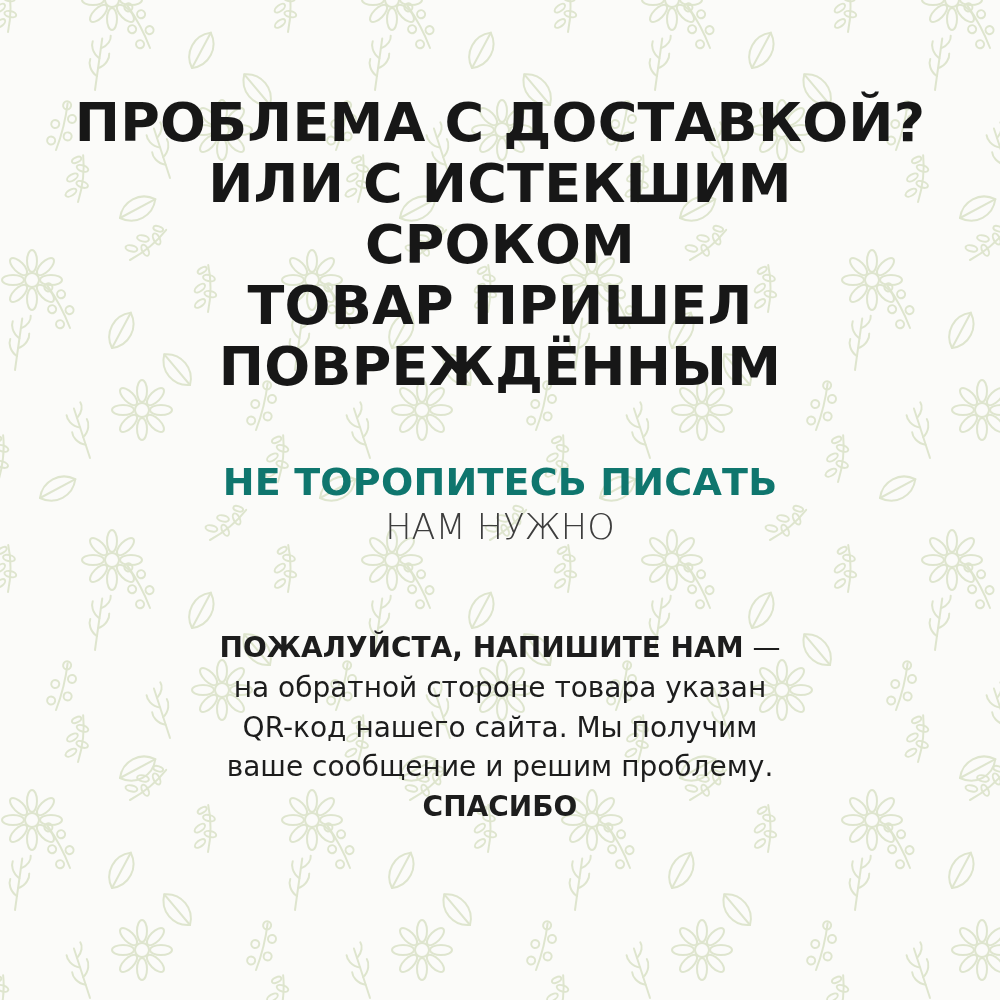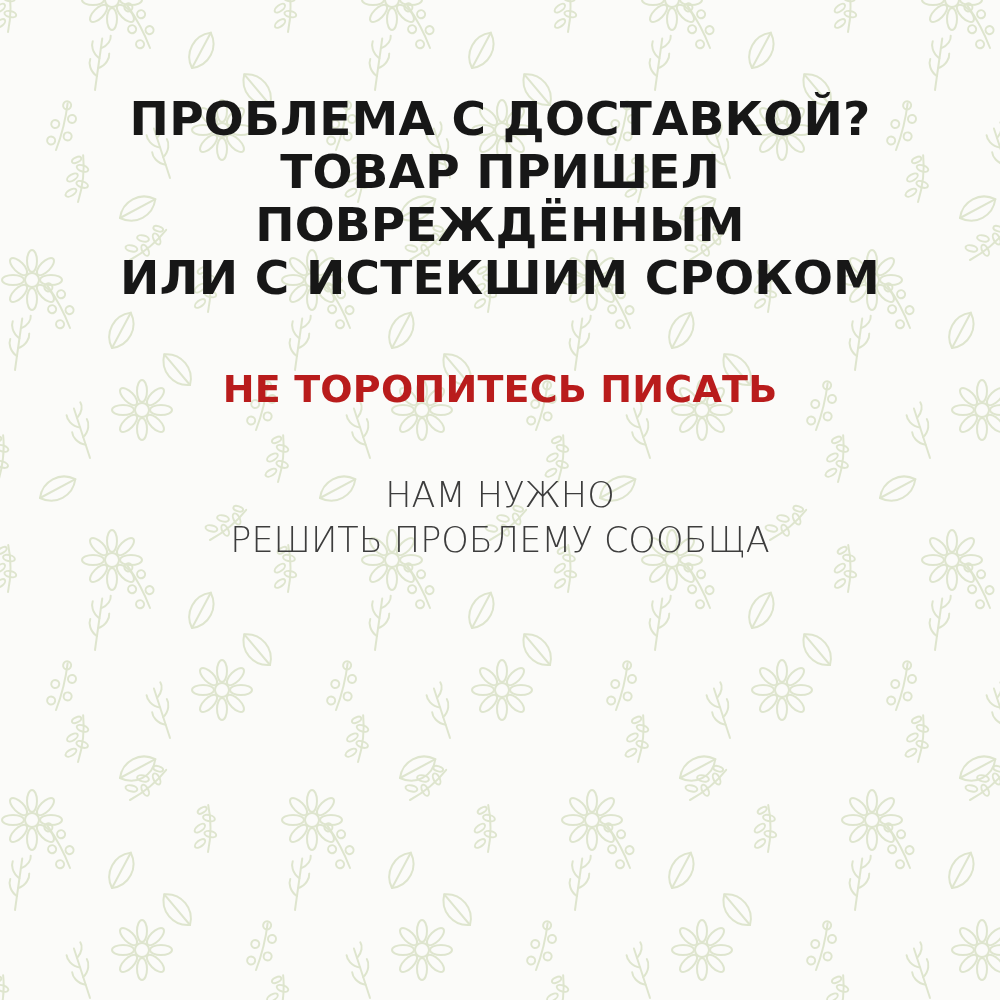--- a/index.html
+++ b/index.html
@@ -43,39 +43,38 @@
 
   .headline {
     font-weight: bold;
     letter-spacing: 0.2px;
     line-height: 1.13;
     text-transform: uppercase;
   }
 
   .headline-dark {
     color: #171717;
-    font-size: 47px;
+    font-size: 54px;
   }
   .headline-dark .ln { display: block; }
 
   .headline-pink {
-    color: #b91c1c;
+    color: #0f766e;
     font-size: 38px;
     margin-top: 62px;
     line-height: 1.22;
   }
   .headline-pink .ln { display: block; }
 
   .subline {
     color: #3d3d3d;
     font-size: 35px;
     font-weight: 300;
     line-height: 1.28;
     text-transform: uppercase;
-    margin-top: 60px;
   }
   .subline .ln { display: block; }
 
   .note {
     margin-top: 78px;
     font-size: 28px;
     color: #1d1d1d;
     line-height: 1.42;
     font-weight: 400;
   }
@@ -171,28 +170,34 @@
       <use href="#tile" x="160" y="760"></use>
       <use href="#tile" x="440" y="760"></use>
       <use href="#tile" x="720" y="760"></use>
     </g>
   </svg>
 
   <div id="content">
 
     <div class="headline headline-dark">
       <span class="ln">ПРОБЛЕМА С ДОСТАВКОЙ?</span>
+      <span class="ln">ИЛИ С ИСТЕКШИМ СРОКОМ</span>
       <span class="ln">ТОВАР ПРИШЕЛ ПОВРЕЖДЁННЫМ</span>
-      <span class="ln">ИЛИ С ИСТЕКШИМ СРОКОМ</span>
     </div>
 
     <div class="headline headline-pink">
       <span class="ln">НЕ ТОРОПИТЕСЬ ПИСАТЬ</span>
     </div>
 
     <div class="subline">
       <span class="ln">НАМ НУЖНО</span>
-      <span class="ln">РЕШИТЬ ПРОБЛЕМУ СООБЩА</span>
-    </div>
-
+    </div>
+
+    <div class="note">
+      <span class="ln"><span class="strong">ПОЖАЛУЙСТА, НАПИШИТЕ НАМ</span><span> —</span></span>
+      <span class="ln">на обратной стороне товара указан</span>
+      <span class="ln">QR-код нашего сайта. Мы получим</span>
+      <span class="ln">ваше сообщение и решим проблему.</span>
+      <span class="ln strong">СПАСИБО</span>
+    </div>
 
   </div>
 </div>
 
 </body></html>

